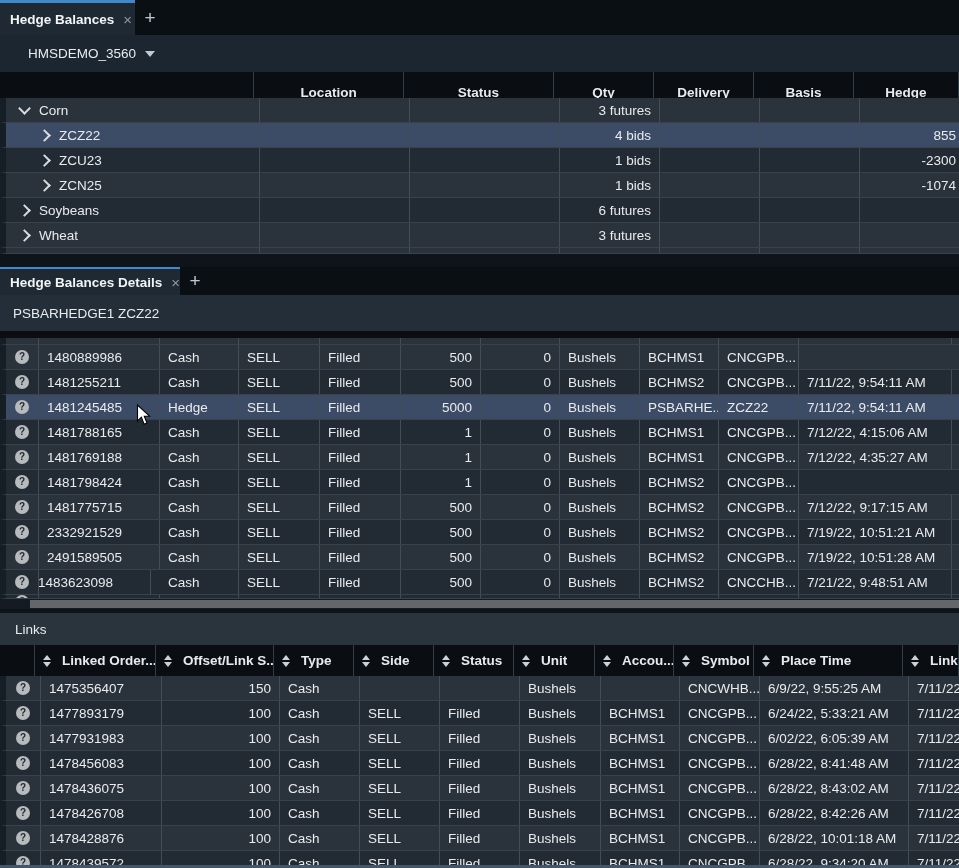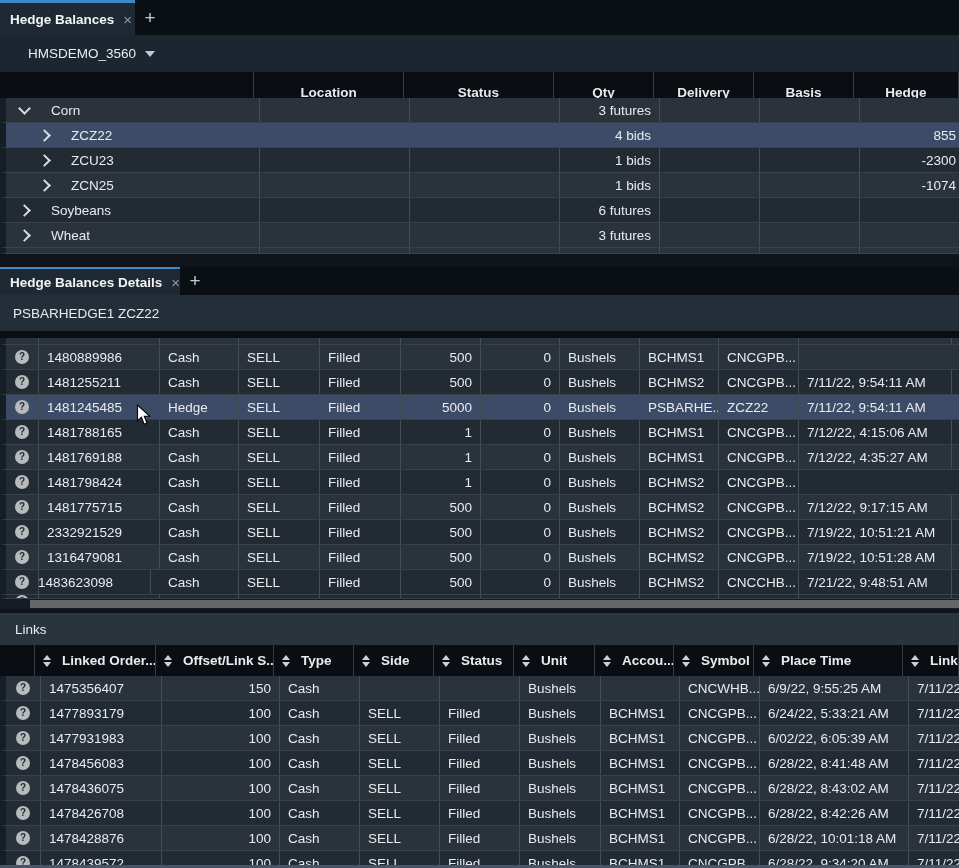--- a/index.html
+++ b/index.html
@@ -33,21 +33,21 @@
   .tcell{position:absolute;top:0;height:100%;box-sizing:border-box;border-right:1px solid var(--colb);
          display:flex;align-items:center;overflow:hidden;white-space:nowrap;}
   .thead .tcell{border-right:1px solid #333d46;font-weight:bold;color:#e8ebee;}
   .a-l{justify-content:flex-start;padding-left:8px;}
   .a-r{justify-content:flex-end;padding-right:8px;}
   .a-c{justify-content:center;padding:0;}
   
   .chev{display:inline-block;width:7px;height:7px;border-right:2px solid #d9dcde;border-bottom:2px solid #d9dcde;flex:none;}
   .chev.right{transform:rotate(-45deg);margin-top:0px;}
   .chev.down{transform:rotate(45deg);margin-top:-3px;}
-  .tree-label{margin-left:22px;}
+  .tree-label{margin-left:10px;}
   
   .qicon{display:inline-block;width:14px;height:14px;border-radius:50%;background:#b7bbbe;color:#232b32;
          font-size:10px;font-weight:bold;text-align:center;line-height:14px;flex:none;}
   
   .sort{display:inline-flex;flex-direction:column;gap:2px;margin-right:11px;flex:none;}
   .sort i{display:block;width:0;height:0;border-left:4px solid transparent;border-right:4px solid transparent;}
   .sort .up{border-bottom:5px solid #ccd1d5;}
   .sort .dn{border-top:5px solid #ccd1d5;}
   
   .hscroll{left:0;width:959px;background:#151b22;}
@@ -320,21 +320,21 @@
         <div class="tcell a-l" style="left: 554px; width: 80px;">Bushels</div>
         <div class="tcell a-l" style="left: 634px; width: 79px;">BCHMS2</div>
         <div class="tcell a-l" style="left: 713px; width: 80px;">CNCGPB...</div>
         <div class="tcell a-l" style="left: 793px; width: 153px;">7/19/22, 10:51:21 AM</div>
         <div class="tcell a-l" style="left: 946px; width: 13px;">7/</div>
       </div>
       <div class="trow lt inset" style="top: 207px; height: 25px;">
         <div class="tcell a-c" style="left: 0px; width: 33px;">
           <span class="qicon">?</span>
         </div>
-        <div class="tcell a-l" style="left: 33px; width: 121px;">1316479081</div>
+        <div class="tcell a-l" style="left: 33px; width: 121px;">2491589505</div>
         <div class="tcell a-l" style="left: 154px; width: 79px;">Cash</div>
         <div class="tcell a-l" style="left: 233px; width: 81px;">SELL</div>
         <div class="tcell a-l" style="left: 314px; width: 81px;">Filled</div>
         <div class="tcell a-r" style="left: 395px; width: 80px;">500</div>
         <div class="tcell a-r" style="left: 475px; width: 79px;">0</div>
         <div class="tcell a-l" style="left: 554px; width: 80px;">Bushels</div>
         <div class="tcell a-l" style="left: 634px; width: 79px;">BCHMS2</div>
         <div class="tcell a-l" style="left: 713px; width: 80px;">CNCGPB...</div>
         <div class="tcell a-l" style="left: 793px; width: 153px;">7/19/22, 10:51:28 AM</div>
         <div class="tcell a-l" style="left: 946px; width: 13px;">7/</div>

